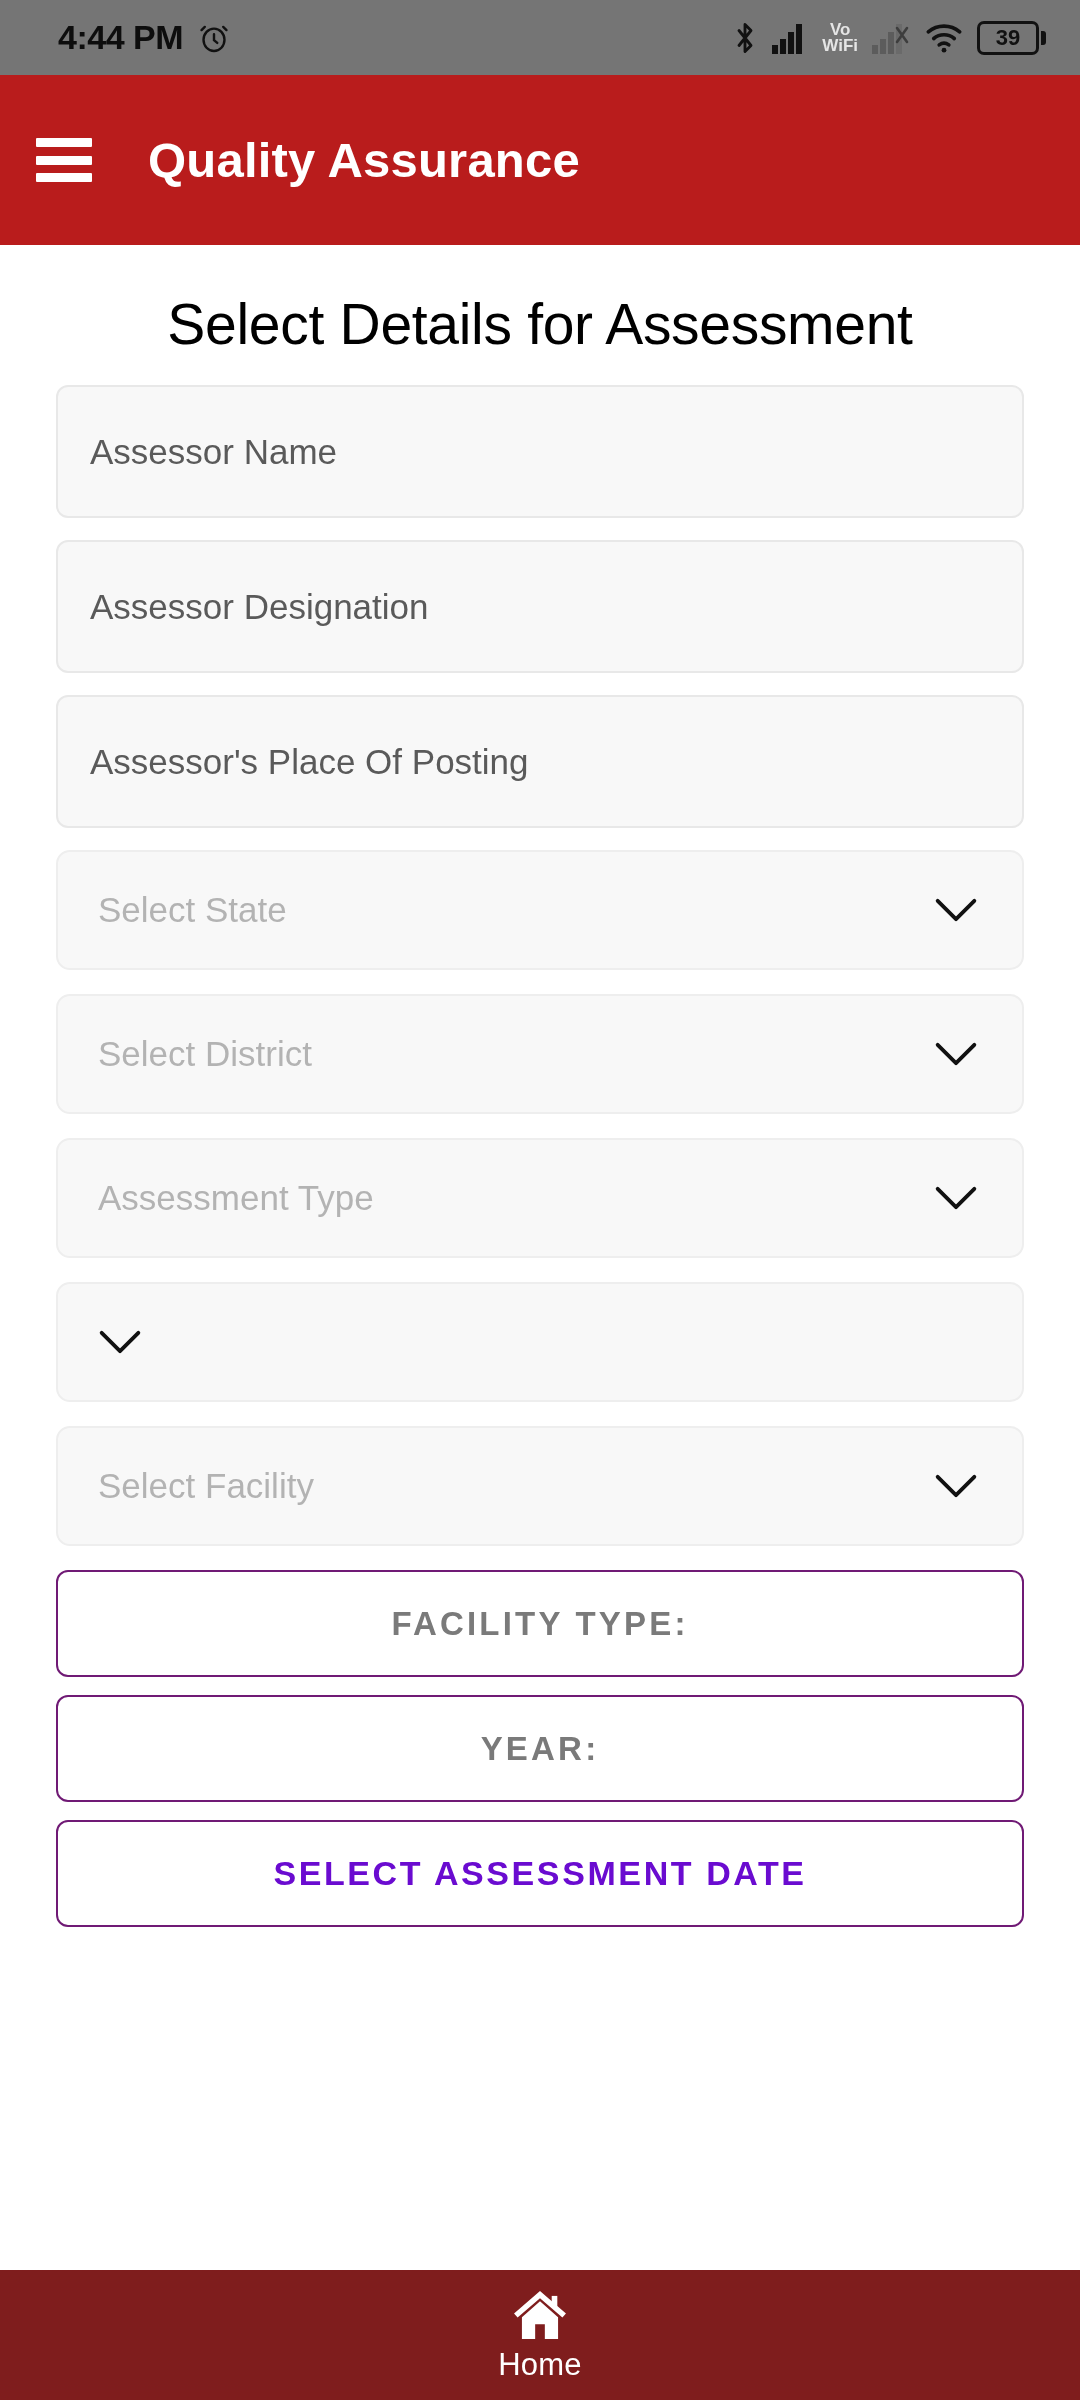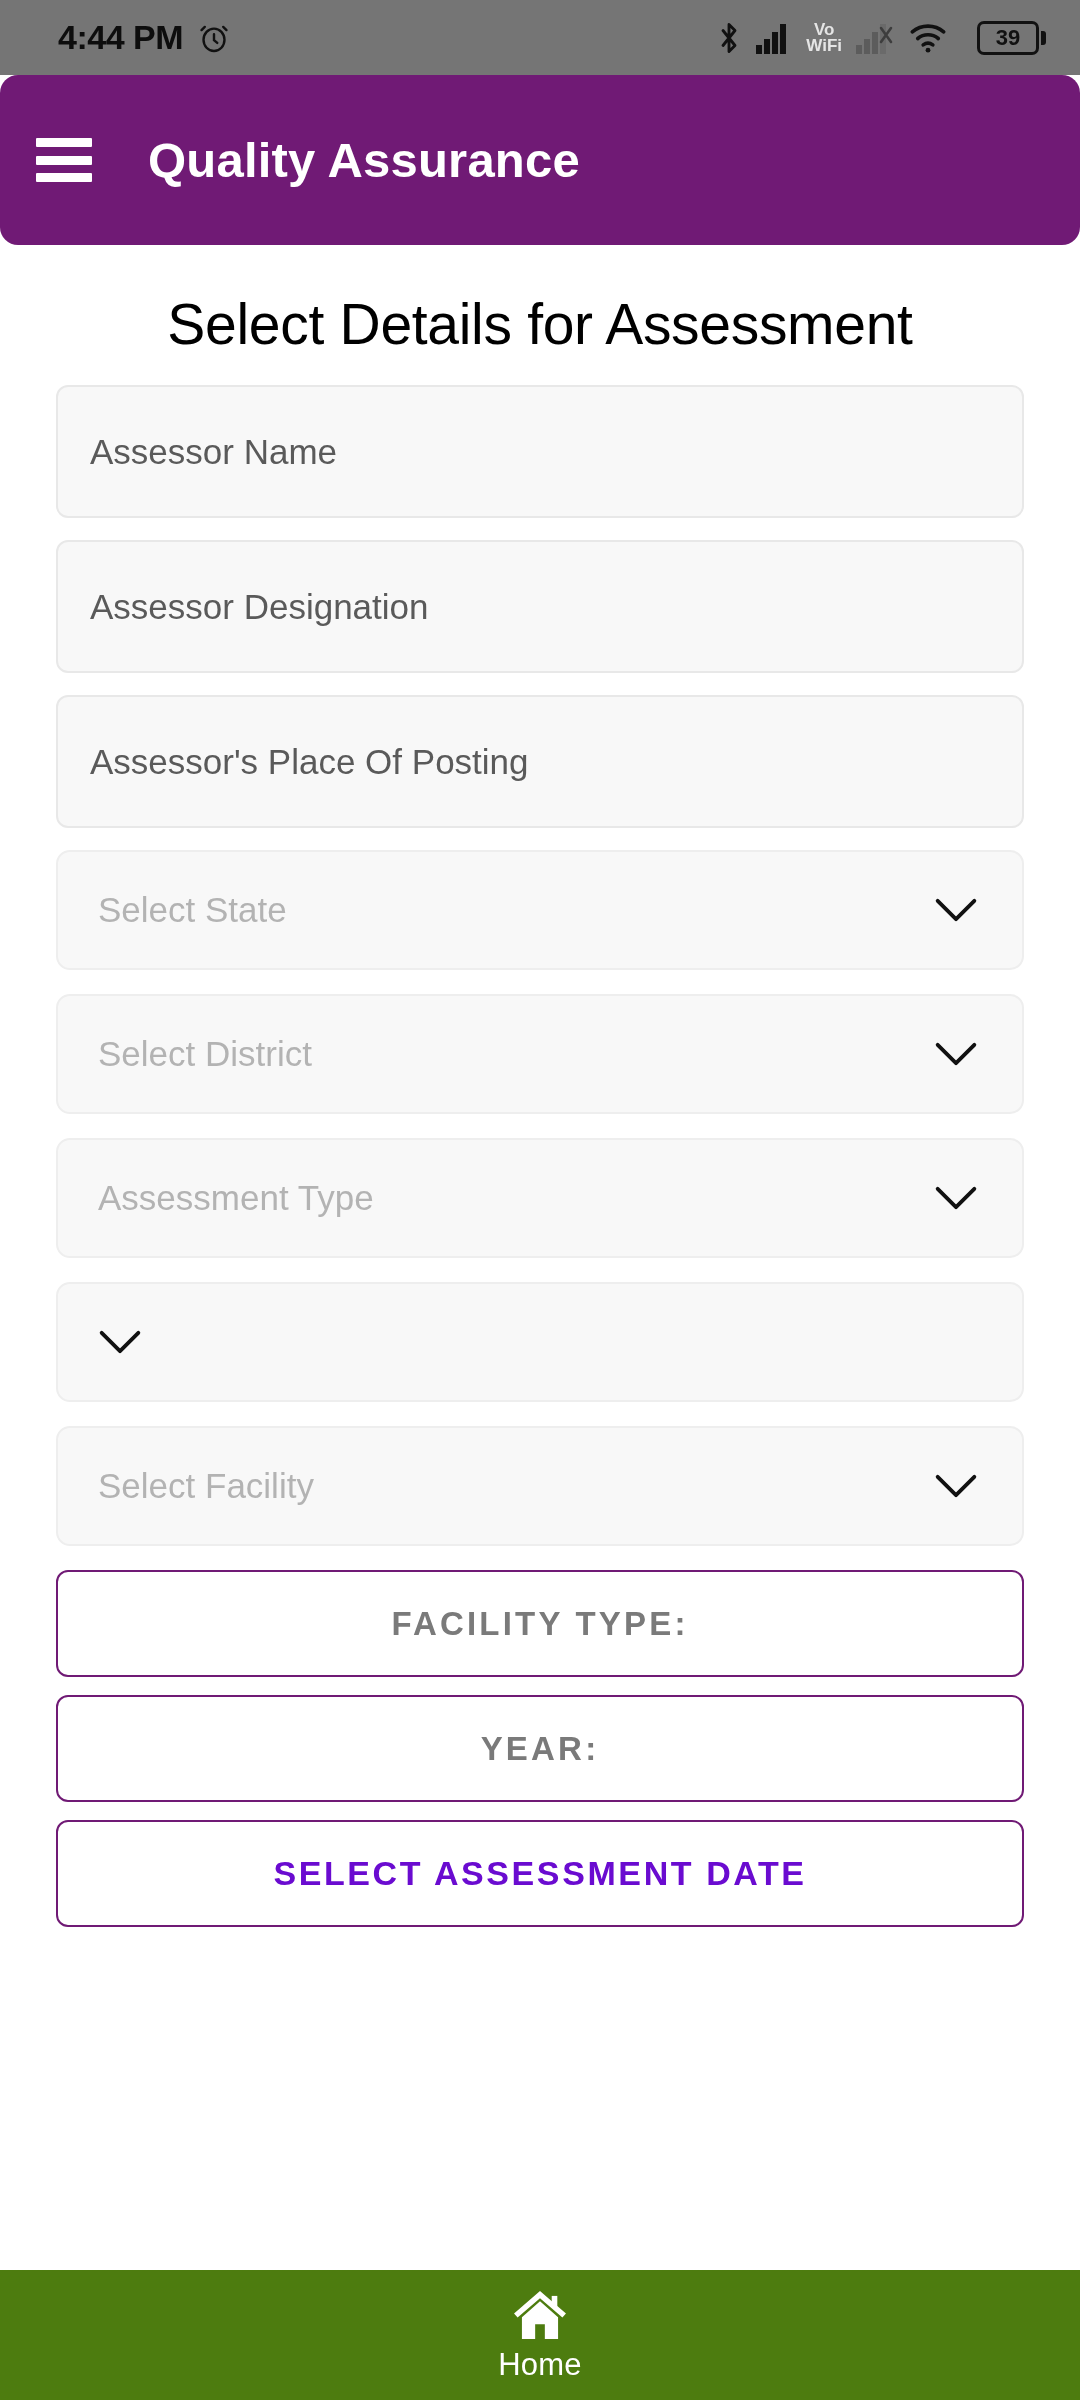--- a/index.html
+++ b/index.html
@@ -67,45 +67,43 @@
     align-items: center;
   }
   .battery-body {
     width: 62px;
     height: 34px;
     border: 3px solid #111;
     border-radius: 7px;
     display: flex;
     align-items: center;
     justify-content: center;
-    margin-left: 16px;
   }
   .battery-level {
     color: #111;
     font-size: 22px;
     font-weight: 700;
     line-height: 1;
   }
   .battery-tip {
     width: 5px;
     height: 14px;
     background: #111;
     border-radius: 0 3px 3px 0;
     margin-left: 2px;
   }
 
   
   .app-bar {
     height: 170px;
-    background: #701a75;
+    background: #b91c1c;
     display: flex;
     align-items: center;
     padding-left: 36px;
     flex: 0 0 auto;
-    border-radius: 18px;
   }
   .hamburger {
     width: 56px;
     height: 44px;
     display: flex;
     flex-direction: column;
     justify-content: space-between;
     cursor: pointer;
     margin-right: 56px;
   }
@@ -205,21 +203,21 @@
     font-size: 34px;
   }
 
   
   .bottom-nav {
     position: absolute;
     left: 0;
     bottom: 0;
     width: 1080px;
     height: 130px;
-    background: #4d7c0f;
+    background: #7f1d1d;
     display: flex;
     align-items: center;
     justify-content: center;
     flex: 0 0 auto;
   }
   .nav-item {
     display: flex;
     flex-direction: column;
     align-items: center;
     gap: 4px;

